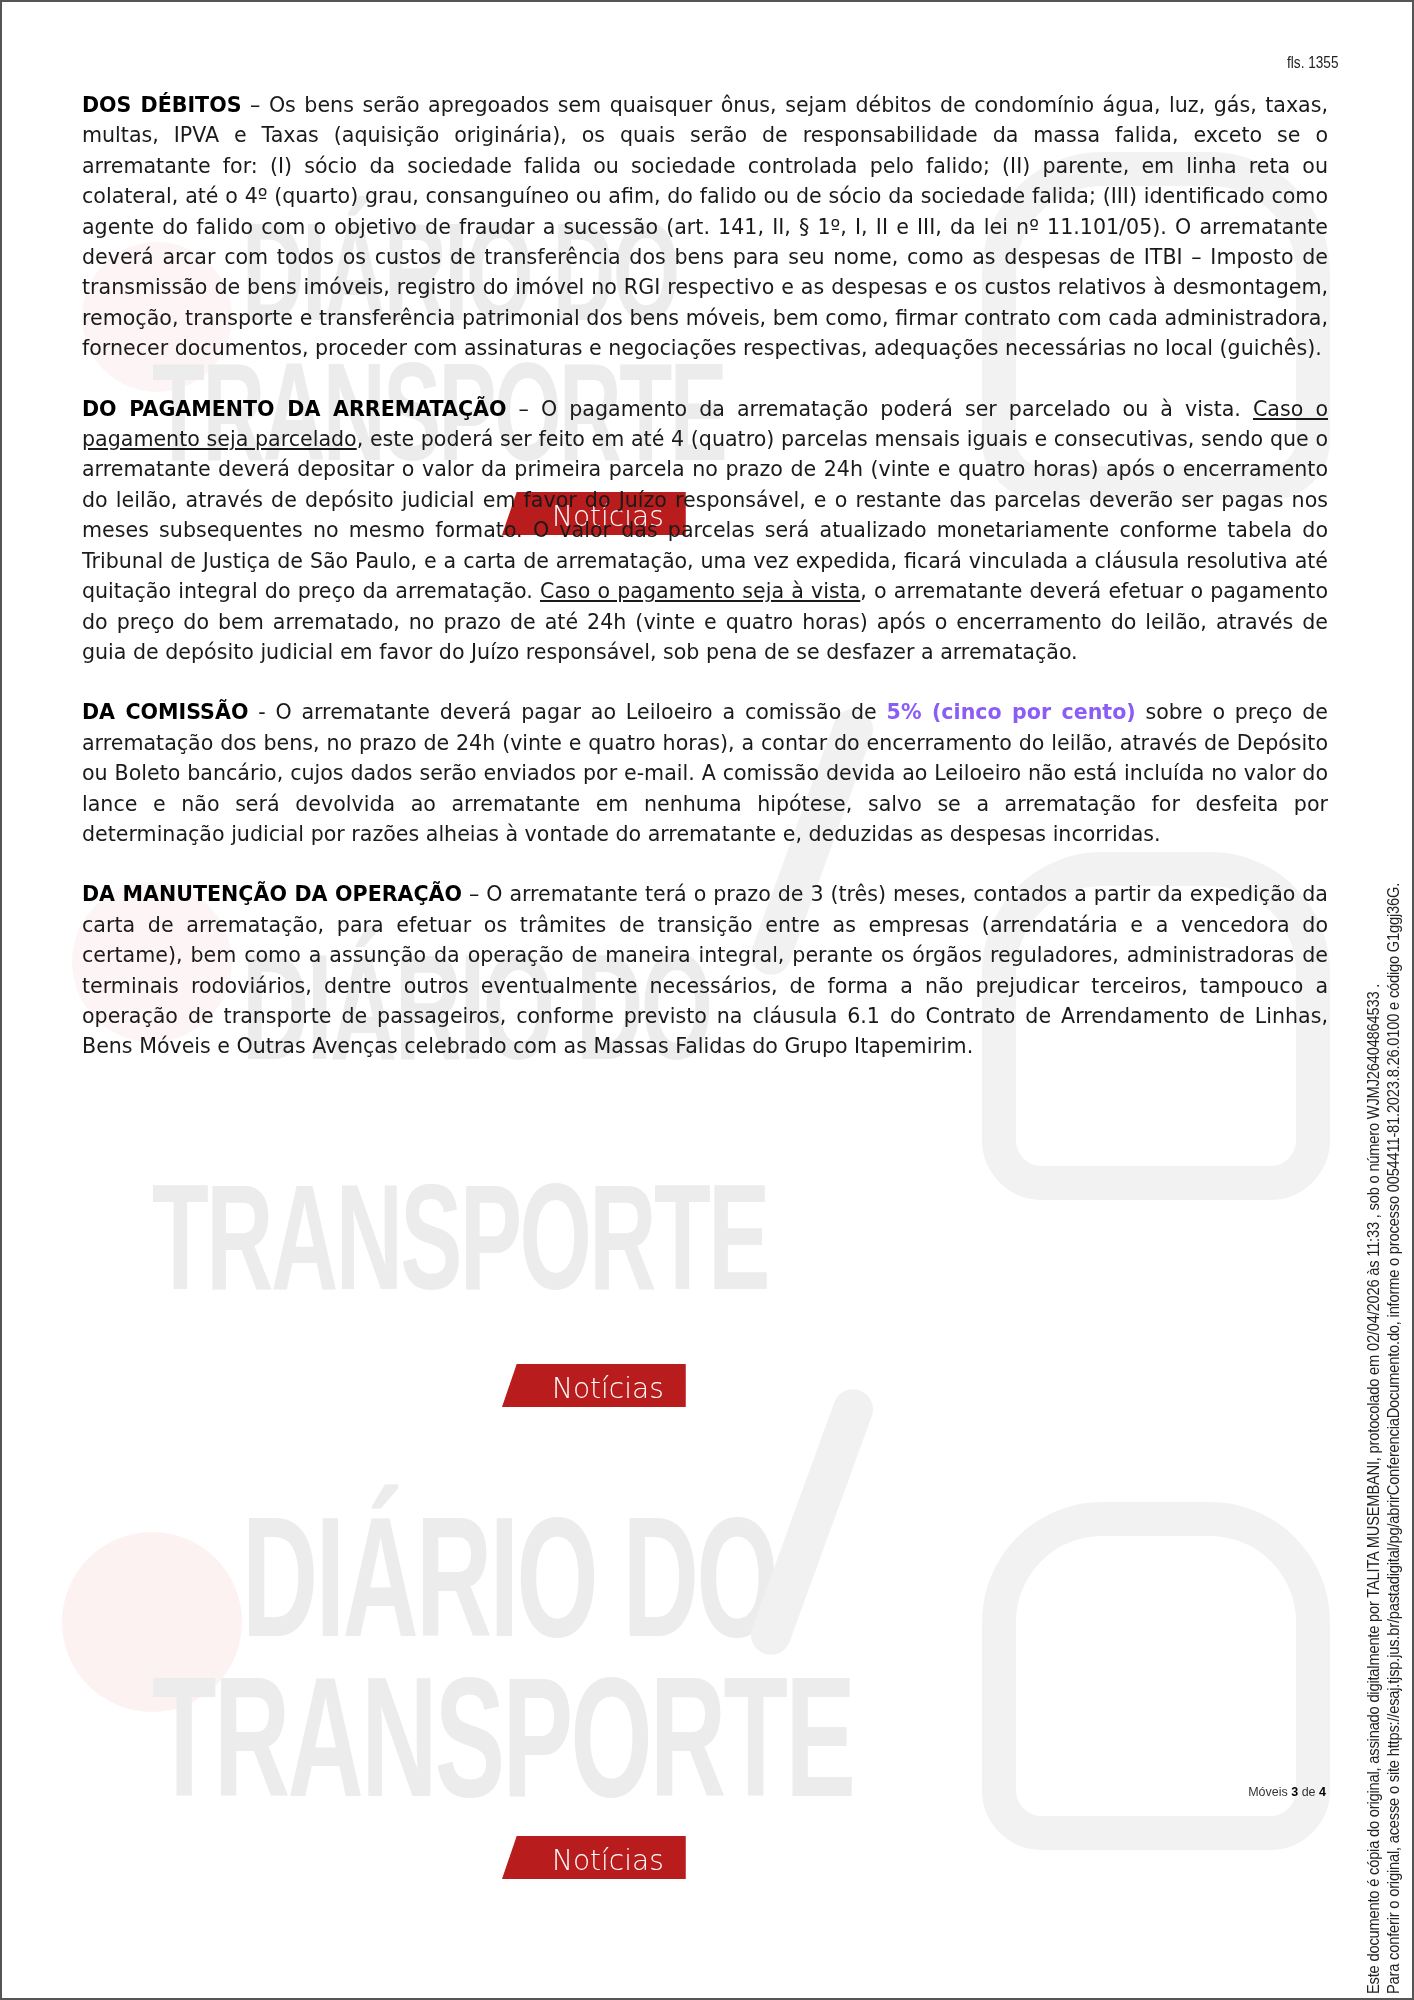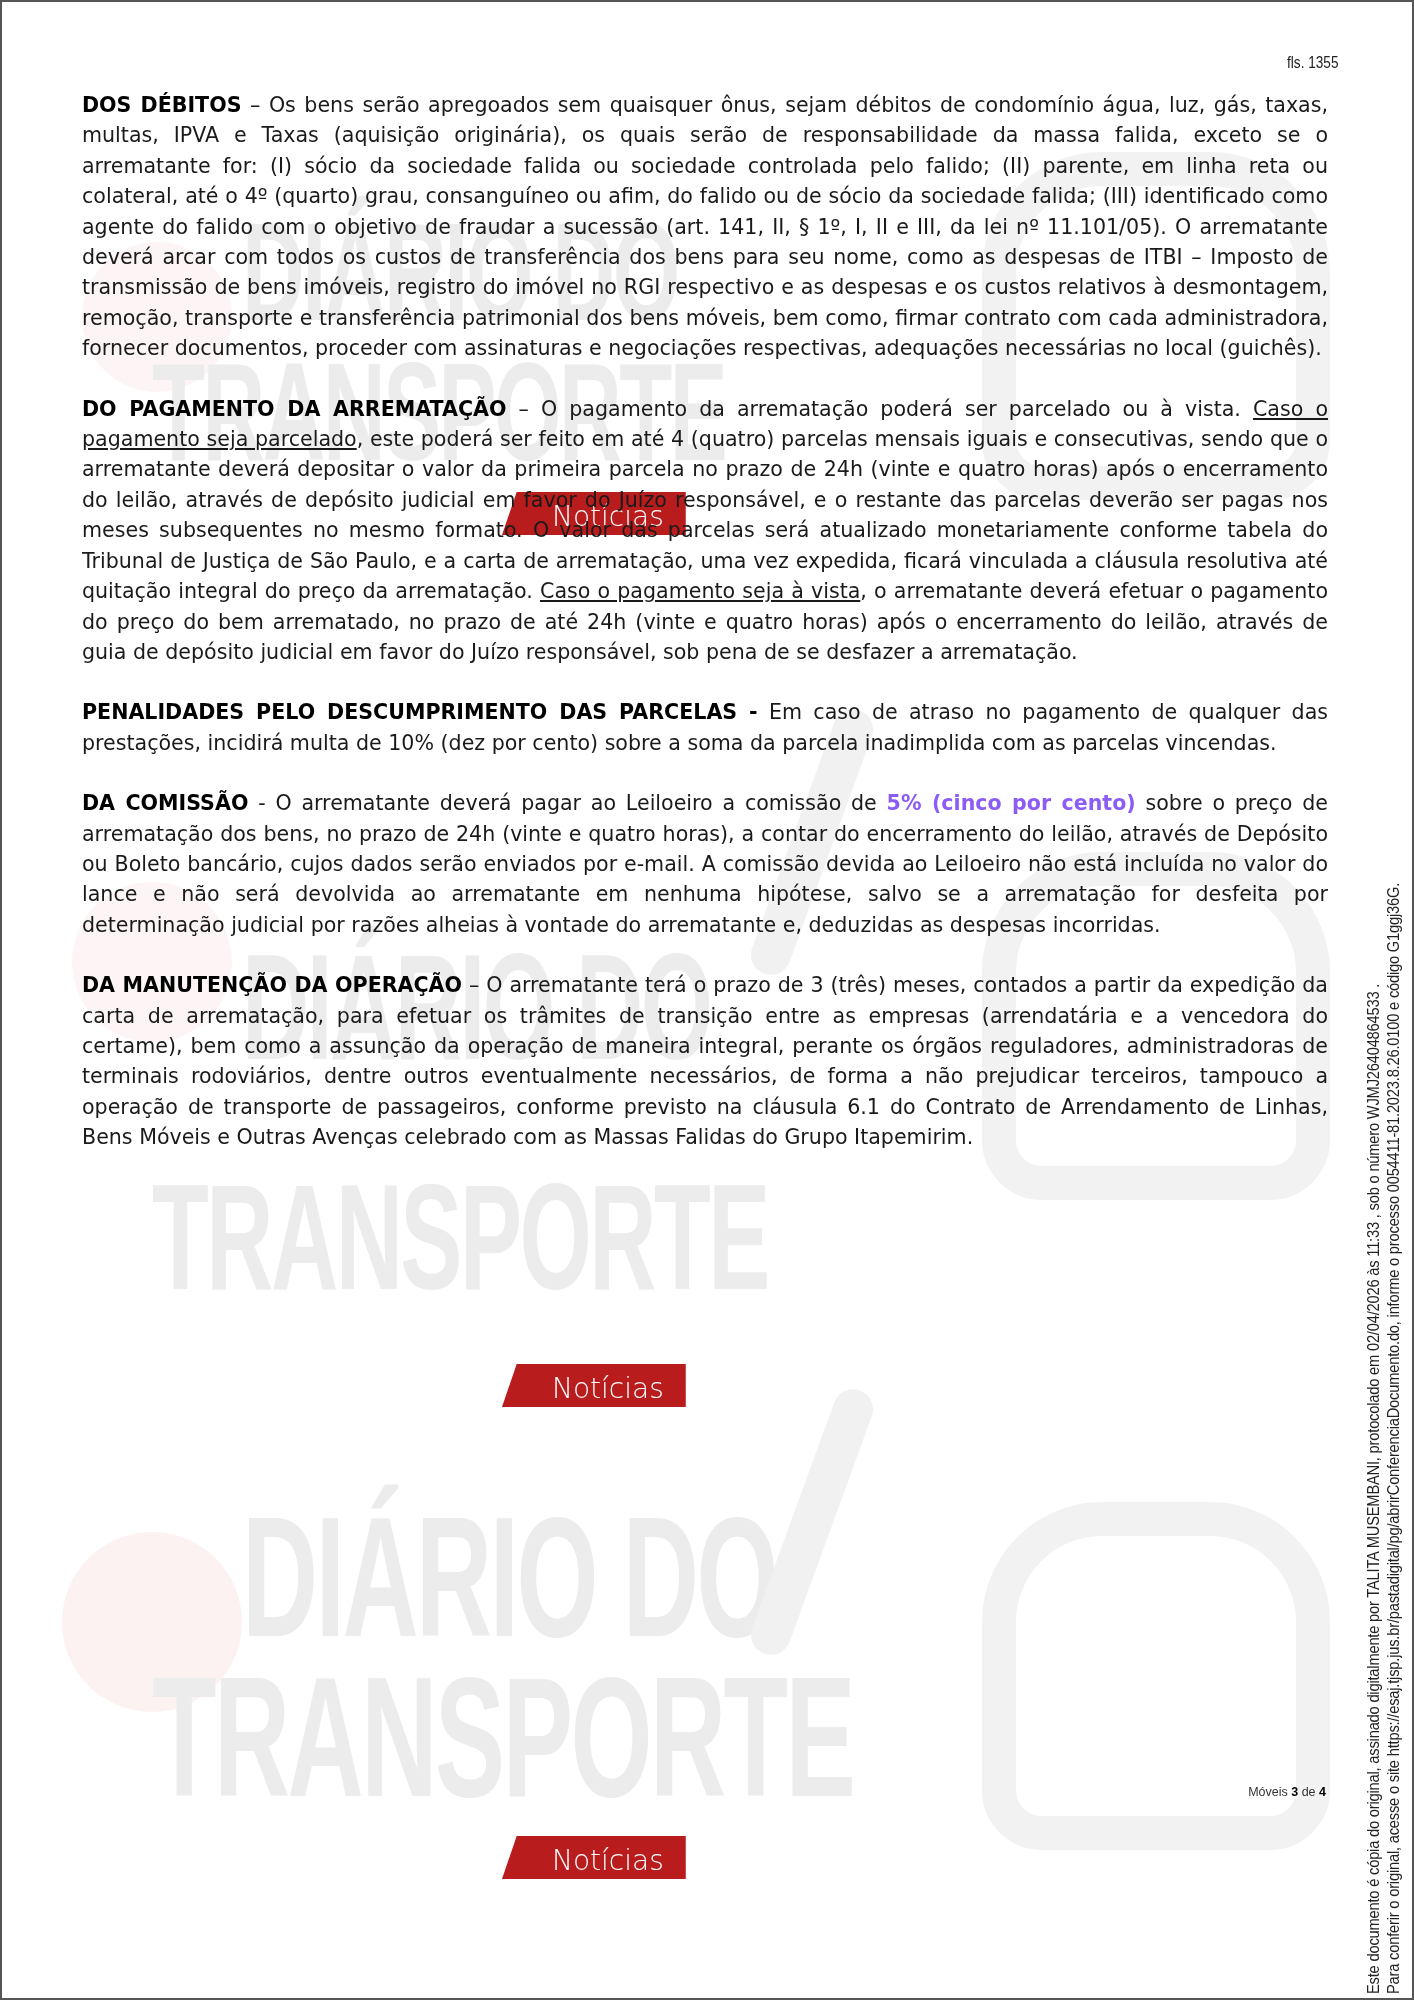--- a/index.html
+++ b/index.html
@@ -90,23 +90,20 @@
   <div class="content">
 
     <p class="para">
       <span class="heading">DOS DÉBITOS</span><span> – </span><span>Os bens serão apregoados sem quaisquer ônus, sejam débitos de condomínio água, luz, gás, taxas, multas, IPVA e Taxas (aquisição originária), os quais serão de responsabilidade da massa falida, exceto se o arrematante for: (I) sócio da sociedade falida ou sociedade controlada pelo falido; (II) parente, em linha reta ou colateral, até o 4º (quarto) grau, consanguíneo ou afim, do falido ou de sócio da sociedade falida; (III) identificado como agente do falido com o objetivo de fraudar a sucessão (art. 141, II, § 1º, I, II e III, da lei nº 11.101/05). O arrematante deverá arcar com todos os custos de transferência dos bens para seu nome, como as despesas de ITBI – Imposto de transmissão de bens imóveis, registro do imóvel no RGI respectivo e as despesas e os custos relativos à desmontagem, remoção, transporte e transferência patrimonial dos bens móveis, bem como, firmar contrato com cada administradora, fornecer documentos, proceder com assinaturas e negociações respectivas, adequações necessárias no local (guichês).</span>
     </p>
 
     <p class="para">
       <span class="heading">DO PAGAMENTO DA ARREMATAÇÃO</span><span> – </span><span>O pagamento da arrematação poderá ser parcelado ou à vista. </span><span class="u">Caso o pagamento seja parcelado</span><span>, este poderá ser feito em até 4 (quatro) parcelas mensais iguais e consecutivas, sendo que o arrematante deverá depositar o valor da primeira parcela no prazo de 24h (vinte e quatro horas) após o encerramento do leilão, através de depósito judicial em favor do Juízo responsável, e o restante das parcelas deverão ser pagas nos meses subsequentes no mesmo formato. O valor das parcelas será atualizado monetariamente conforme tabela do Tribunal de Justiça de São Paulo, e a carta de arrematação, uma vez expedida, ficará vinculada a cláusula resolutiva até quitação integral do preço da arrematação. </span><span class="u">Caso o pagamento seja à vista</span><span>, o arrematante deverá efetuar o pagamento do preço do bem arrematado, no prazo de até 24h (vinte e quatro horas) após o encerramento do leilão, através de guia de depósito judicial em favor do Juízo responsável, sob pena de se desfazer a arrematação.</span>
     </p>
 
-    <p class="para">
-      <span class="heading">PENALIDADES PELO DESCUMPRIMENTO DAS PARCELAS -</span><span> </span><span>Em caso de atraso no pagamento de qualquer das prestações, incidirá multa de 10% (dez por cento) sobre a soma da parcela inadimplida com as parcelas vincendas.</span>
-    </p>
 
     <p class="para">
       <span class="heading">DA COMISSÃO</span><span> - </span><span>O arrematante deverá pagar ao Leiloeiro a comissão de </span><span class="b">5% (cinco por cento)</span><span> sobre o preço de arrematação dos bens, no prazo de 24h (vinte e quatro horas), a contar do encerramento do leilão, através de Depósito ou Boleto bancário, cujos dados serão enviados por e-mail. A comissão devida ao Leiloeiro não está incluída no valor do lance e não será devolvida ao arrematante em nenhuma hipótese, salvo se a arrematação for desfeita por determinação judicial por razões alheias à vontade do arrematante e, deduzidas as despesas incorridas.</span>
     </p>
 
     <p class="para">
       <span class="heading">DA MANUTENÇÃO DA OPERAÇÃO</span><span> – </span><span>O arrematante terá o prazo de 3 (três) meses, contados a partir da expedição da carta de arrematação, para efetuar os trâmites de transição entre as empresas (arrendatária e a vencedora do certame), bem como a assunção da operação de maneira integral, perante os órgãos reguladores, administradoras de terminais rodoviários, dentre outros eventualmente necessários, de forma a não prejudicar terceiros, tampouco a operação de transporte de passageiros, conforme previsto na cláusula 6.1 do Contrato de Arrendamento de Linhas, Bens Móveis e Outras Avenças celebrado com as Massas Falidas do Grupo Itapemirim.</span>
     </p>
   </div>
 

